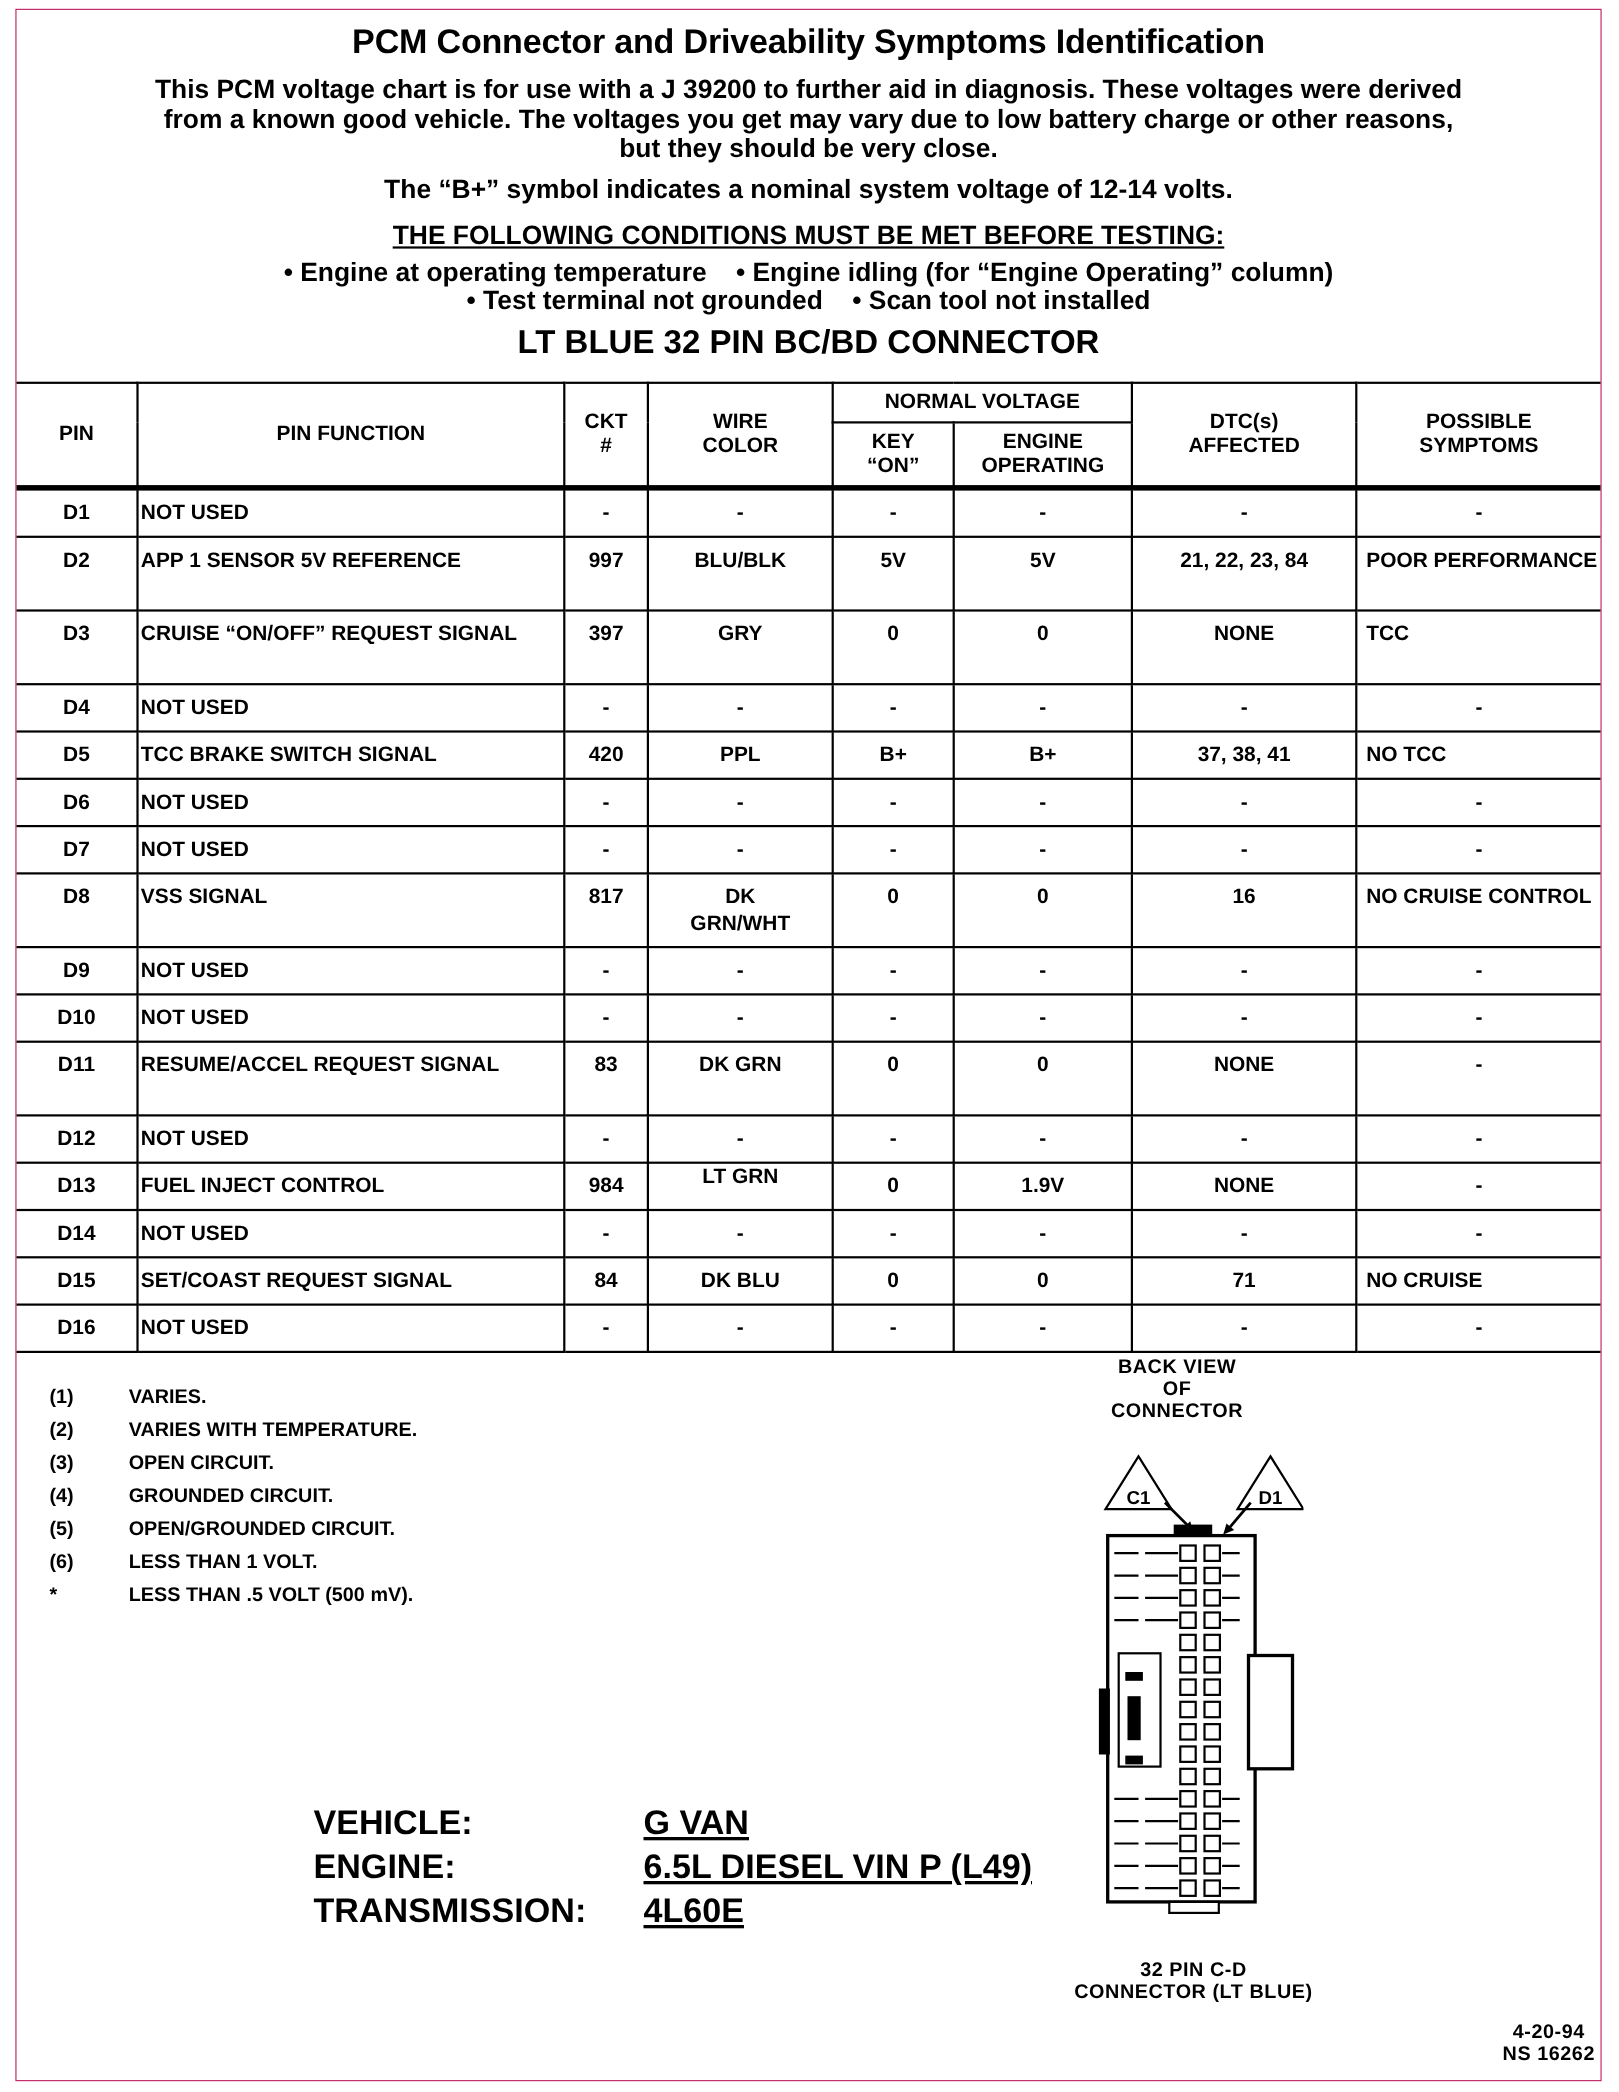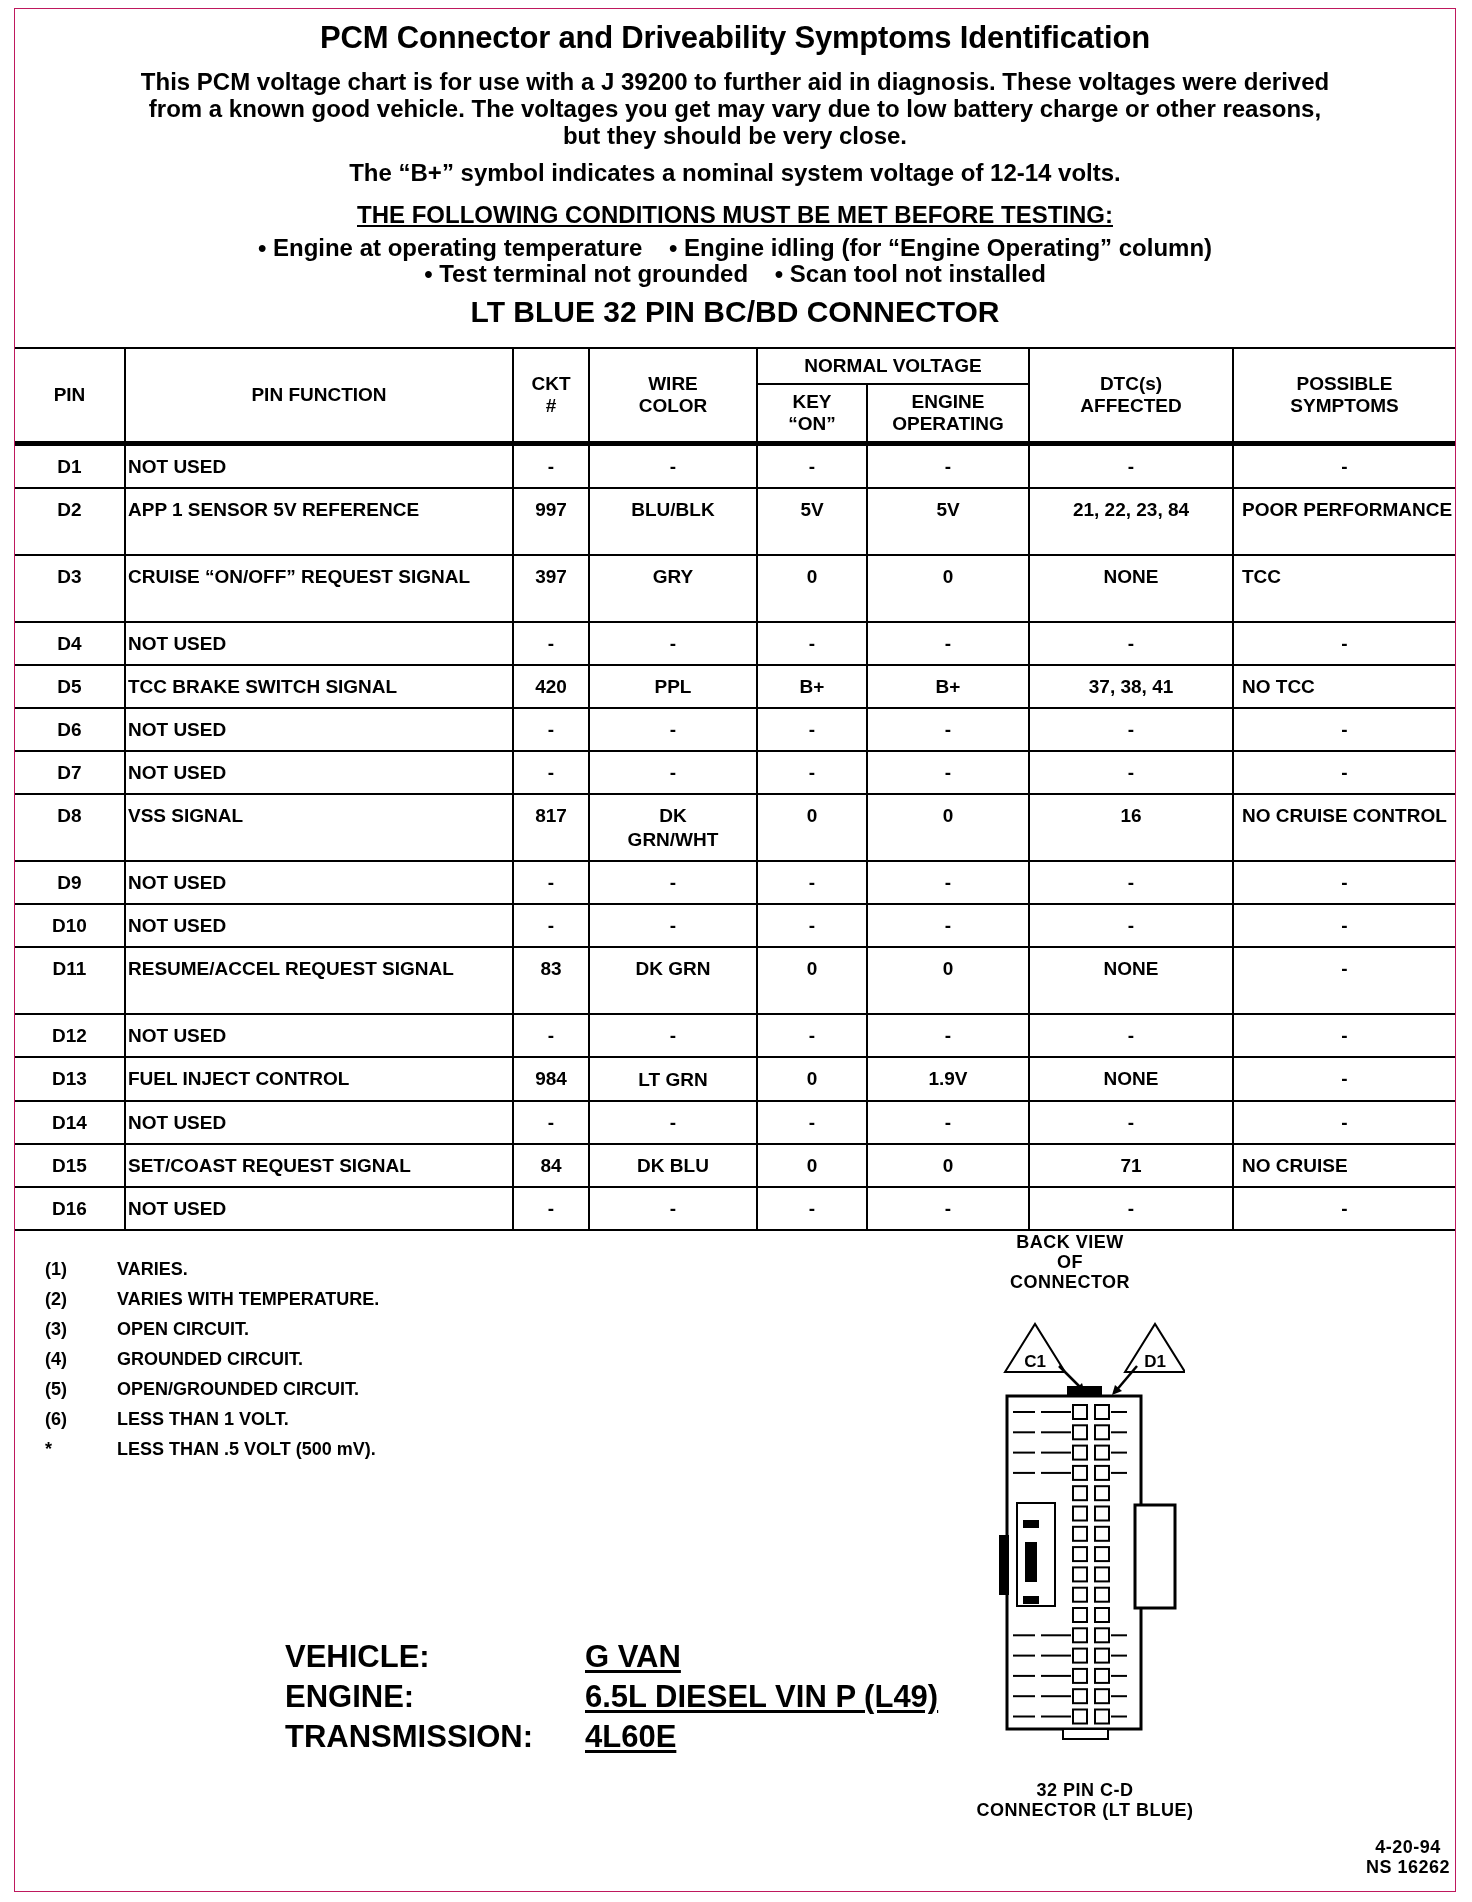--- a/index.html
+++ b/index.html
@@ -213,21 +213,21 @@
           <td class="" style="padding: 9px 30px 0px;">-</td>
           <td class="">-</td>
           <td class="">-</td>
           <td class="">-</td>
           <td class="sym dash">-</td>
         </tr>
         <tr class="r1">
           <td class="">D13</td>
           <td class="fn">FUEL INJECT CONTROL</td>
           <td class="">984</td>
-          <td class="" style="padding: 10px 30px 0px;">LT GRN</td>
+          <td class="" style="padding: 0 30px 0px;">LT GRN</td>
           <td class="">0</td>
           <td class="">1.9V</td>
           <td class="">NONE</td>
           <td class="sym dash">-</td>
         </tr>
         <tr class="r1">
           <td class="">D14</td>
           <td class="fn">NOT USED</td>
           <td class="">-</td>
           <td class="" style="padding: 9px 30px 0px;">-</td>

